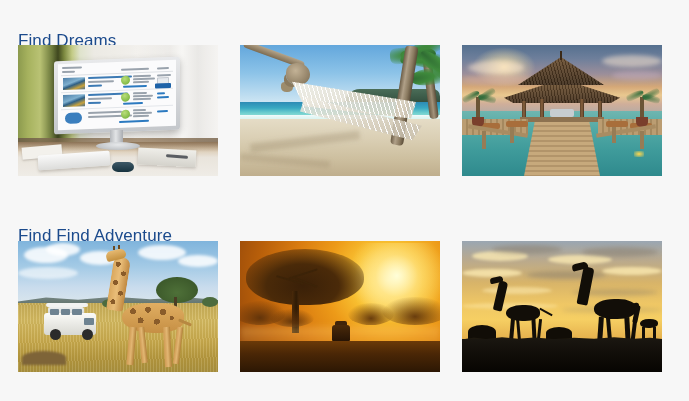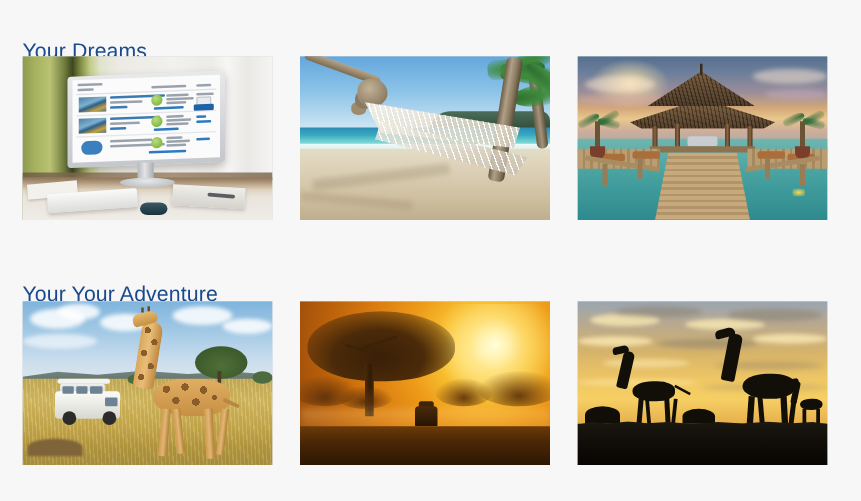--- a/index.html
+++ b/index.html
@@ -481,21 +481,21 @@
     position:absolute;
     background: #110d07;
     border-radius: 50% 50% 0 0;
   }
 </style>
 </head>
 <body>
 
 <div class="page">
 
-  <h2 class="section-title s1">Your Dreams</h2>
+  <h2 class="section-title s1">Find Dreams</h2>
 
   <div class="tile row1 col1">
     <div class="scene">
       <div class="layer t1-wall"></div>
       <div class="layer t1-wall-blur"></div>
       <div class="layer t1-deskline"></div>
       <div class="layer t1-desk"></div>
       <div class="layer t1-deskshade"></div>
 
       <div class="layer t1-monitor-frame"></div>
@@ -630,21 +630,21 @@
       <div class="layer t3-rail-l"></div>
       <div class="layer t3-rail-r"></div>
       <div class="t3-railpost" style="left:20px;top:86px;height:18px;"></div>
       <div class="t3-railpost" style="left:48px;top:82px;height:16px;"></div>
       <div class="t3-railpost" style="left:150px;top:82px;height:16px;"></div>
       <div class="t3-railpost" style="left:178px;top:86px;height:18px;"></div>
       <div class="layer t3-lamp"></div>
     </div>
   </div>
 
-  <h2 class="section-title s2">Your Your Adventure</h2>
+  <h2 class="section-title s2">Find Find Adventure</h2>
 
   <div class="tile row2 col1">
     <div class="scene">
       <div class="layer t4-sky"></div>
       <div class="t4-cloud" style="left:6px;top:6px;width:44px;height:16px;"></div>
       <div class="t4-cloud" style="left:28px;top:2px;width:34px;height:13px;"></div>
       <div class="t4-cloud" style="left:62px;top:10px;width:40px;height:14px;"></div>
       <div class="t4-cloud" style="left:120px;top:4px;width:48px;height:15px;"></div>
       <div class="t4-cloud" style="left:160px;top:14px;width:40px;height:12px;"></div>
       <div class="t4-cloud" style="left:0px;top:26px;width:60px;height:12px;opacity:.7;"></div>

